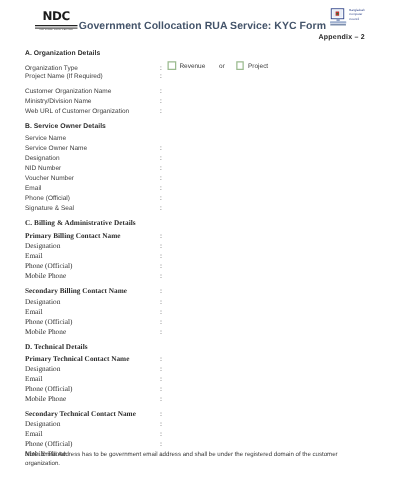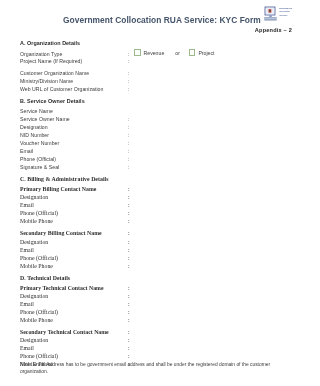--- a/index.html
+++ b/index.html
@@ -192,20 +192,26 @@
     color: #3c3c3c;
   }
 </style>
 </head>
 <body>
 
 <div class="page">
 
   <div class="header">
 
+    <div class="logo-ndc">
+      <div class="mark">NDC</div>
+      <div class="rule"></div>
+      <div class="rule thin"></div>
+      <div class="sub">NATIONAL DATA CENTER</div>
+    </div>
 
     <div class="doc-title">Government Collocation RUA Service: KYC Form</div>
 
     <div class="logo-bcc">
       <svg class="bcc-mark" viewBox="0 0 15 16">
         <rect x="2" y="1" width="10" height="8" fill="#ffffff" stroke="#2a3f86" stroke-width="0.7"></rect>
         <rect x="3" y="2" width="8" height="6" fill="#e8edf7"></rect>
         <path d="M5.5 3.2 L8.3 3.2 L8.3 6.6 L5.5 6.6 Z" fill="#c0332e"></path>
         <circle cx="6.9" cy="4.9" r="0.75" fill="#1f7a3f"></circle>
         <rect x="6.2" y="9" width="2.6" height="2" fill="#8fa0c4"></rect>

